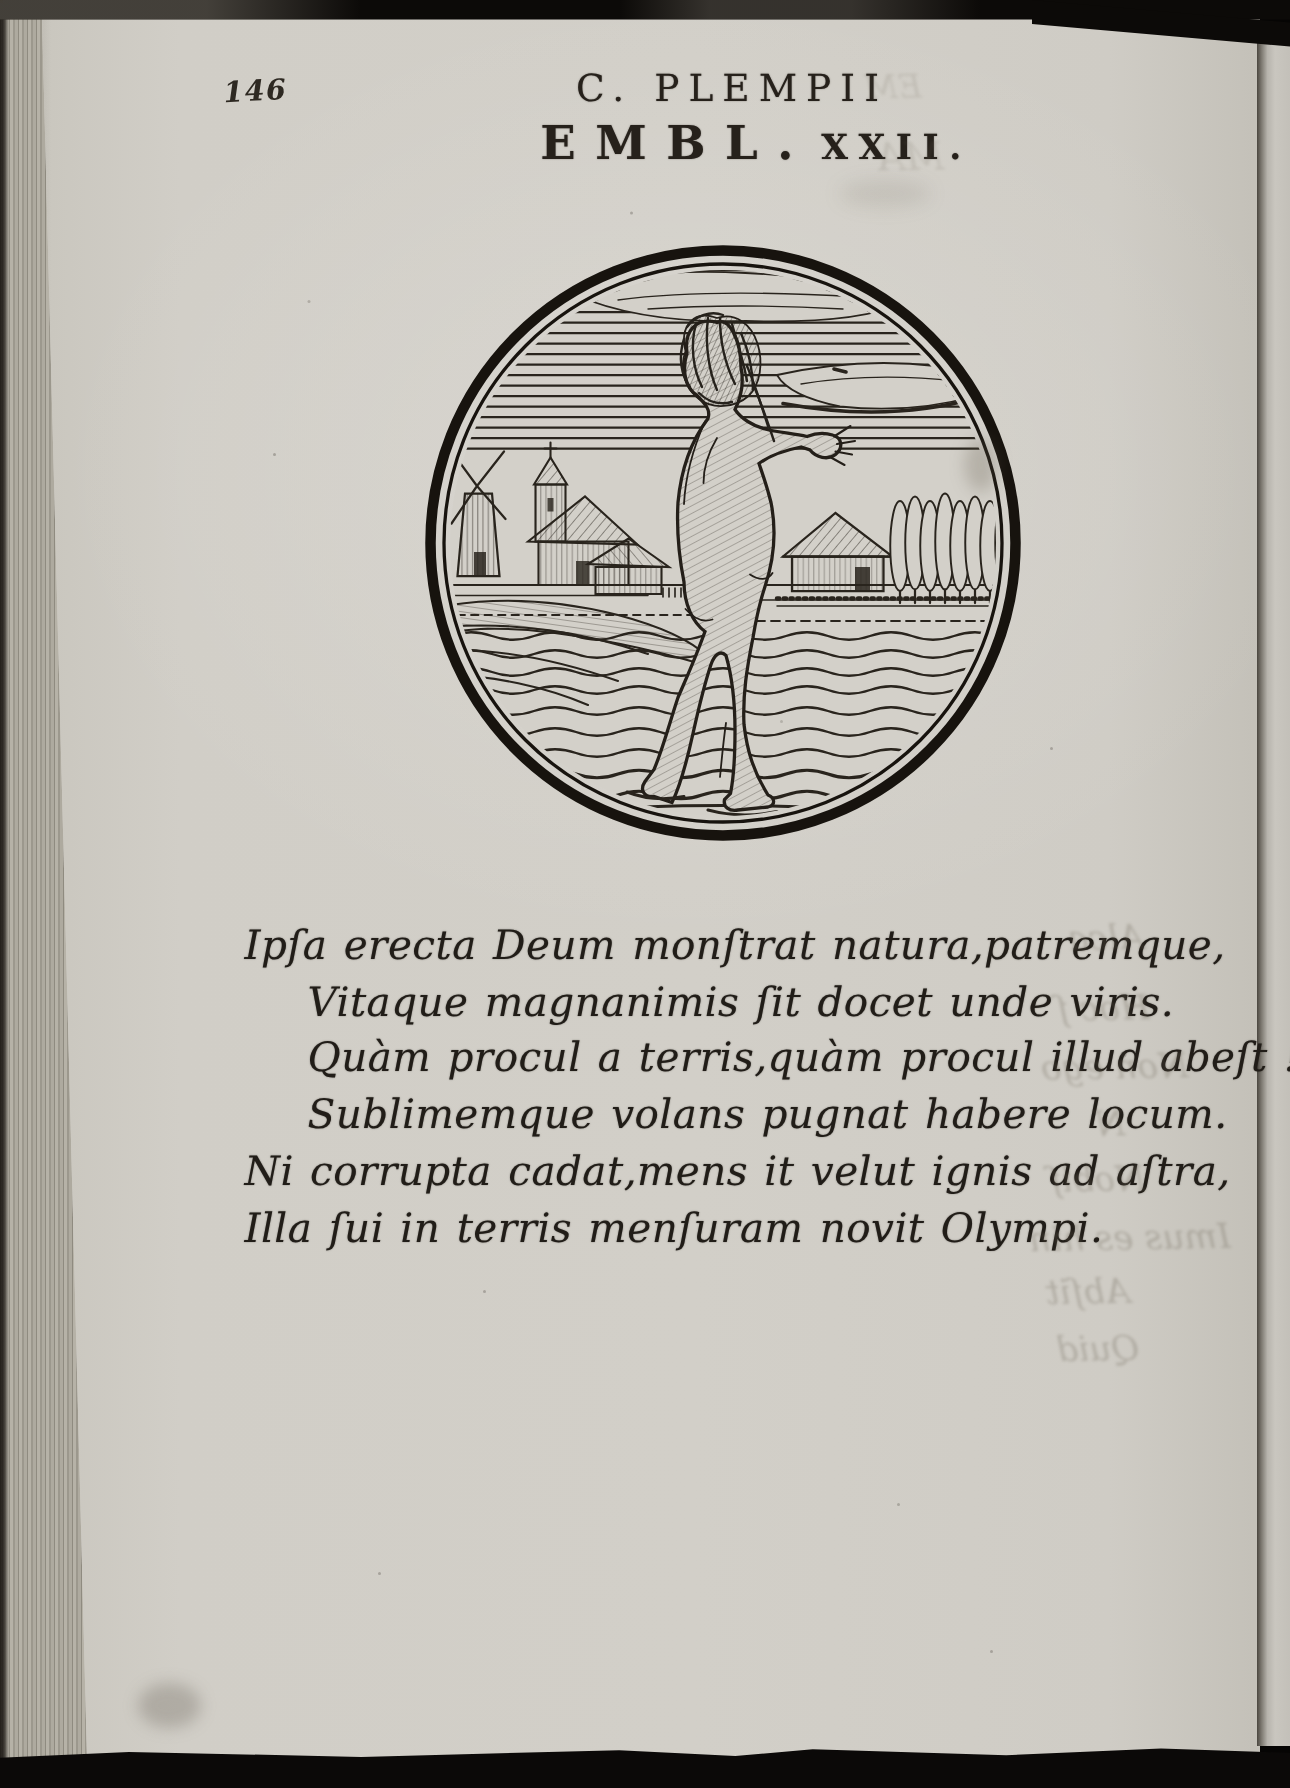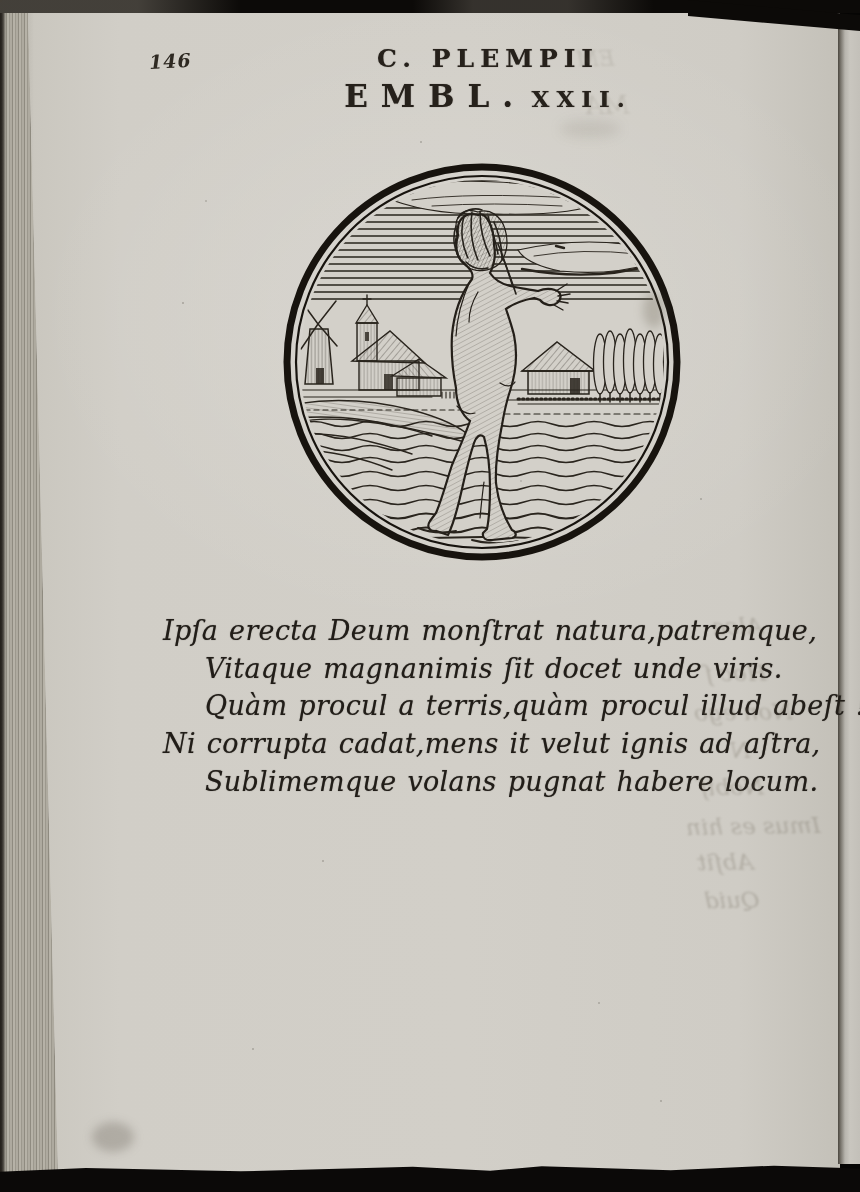--- a/index.html
+++ b/index.html
@@ -32,23 +32,23 @@
     background:linear-gradient(90deg,rgba(150,144,132,.4) 2% 16%,rgba(0,0,0,0) 28% 48%,rgba(130,124,114,.35) 55% 66%,rgba(0,0,0,0) 76%);}
   .tr-wedge{position:absolute;left:688px;top:0;width:180px;height:16px;background:#0c0a08;
     transform:skewY(5deg);transform-origin:left top;}
   .bottom-band{position:absolute;left:0;top:1164px;width:860px;height:28px;background:#0b0908;
     clip-path:polygon(0 28%,10% 14%,28% 26%,48% 10%,57% 24%,63% 8%,78% 22%,90% 6%,100% 16%,100% 100%,0 100%);}
 
   
   .folio{position:absolute;left:149px;top:50px;font-size:19px;font-style:italic;font-weight:700;
     color:#2e2922;transform:rotate(-3deg);letter-spacing:1px;}
   .hdr{position:absolute;left:288px;top:0;width:400px;text-align:center;color:#26211b;}
-  .author-line{position:absolute;left:0;top:44px;width:100%;font-size:25px;font-weight:700;
+  .author-line{position:absolute;left:0;top:44px;width:100%;font-size:25px;font-weight:400;
     letter-spacing:6px;text-shadow:0 0 1px rgba(38,33,27,.55);}
-  .emblem-line{position:absolute;left:0;top:78px;width:100%;font-weight:600;
+  .emblem-line{position:absolute;left:16px;top:78px;width:100%;font-weight:600;
     text-shadow:0 0 1px rgba(38,33,27,.55);text-align:center;}
   .emblem-line .big{font-size:31px;letter-spacing:13px;}
   .emblem-line .num{font-size:23px;letter-spacing:7px;}
 
   
   .emblem-wrap{position:absolute;left:272px;top:152px;width:420px;height:420px;}
 
   
   .poem{position:absolute;left:163px;top:612px;width:620px;font-style:italic;
     font-size:27px;line-height:37.7px;color:#211d18;letter-spacing:.3px;word-spacing:2px;
@@ -267,22 +267,23 @@
 
       <circle cx="210" cy="210" r="195" fill="none" stroke="#17130e" stroke-width="7"></circle>
       <circle cx="210" cy="210" r="186" fill="none" stroke="#17130e" stroke-width="2.2"></circle>
     </svg>
   </div>
 
   <div class="poem">
     <div class="pl">Ipſa erecta Deum monſtrat natura,patremque,</div>
     <div class="pl ind">Vitaque magnanimis ſit docet unde viris.</div>
     <div class="pl ind">Quàm procul a terris,quàm procul illud abeſt !</div>
+    <div class="pl ind">Sublimemque volans pugnat habere locum.</div>
     <div class="pl">Ni corrupta cadat,mens it velut ignis ad aſtra,</div>
-    <div class="pl ind">Sublimemque volans pugnat habere locum.</div>
+    <div class="pl">Illa ſui in terris menſuram novit Olympi.</div>
   </div>
 
   <div class="ghost g0">EM</div>
   <div class="ghost g1">MA</div>
   <div class="ghost g2">Alca</div>
   <div class="ghost g3">Hoc ſ</div>
   <div class="ghost g4">Non ego</div>
   <div class="ghost g5">N</div>
   <div class="ghost g6">Nobiſ</div>
   <div class="ghost g7">Imus es hin</div>

